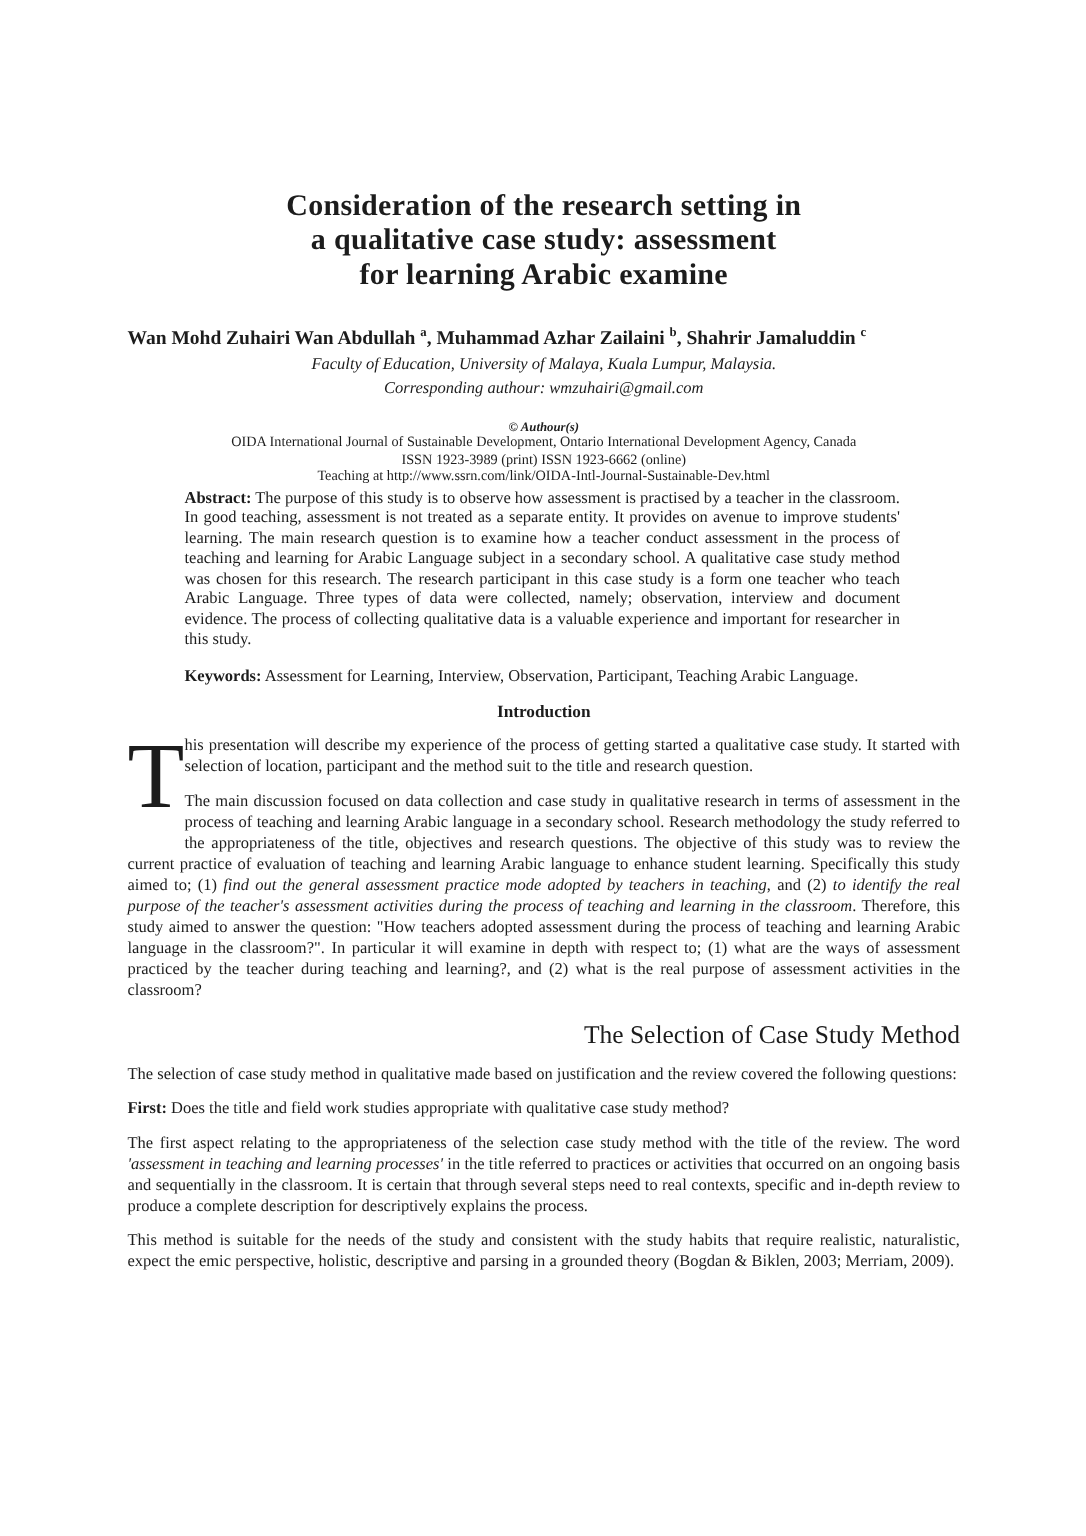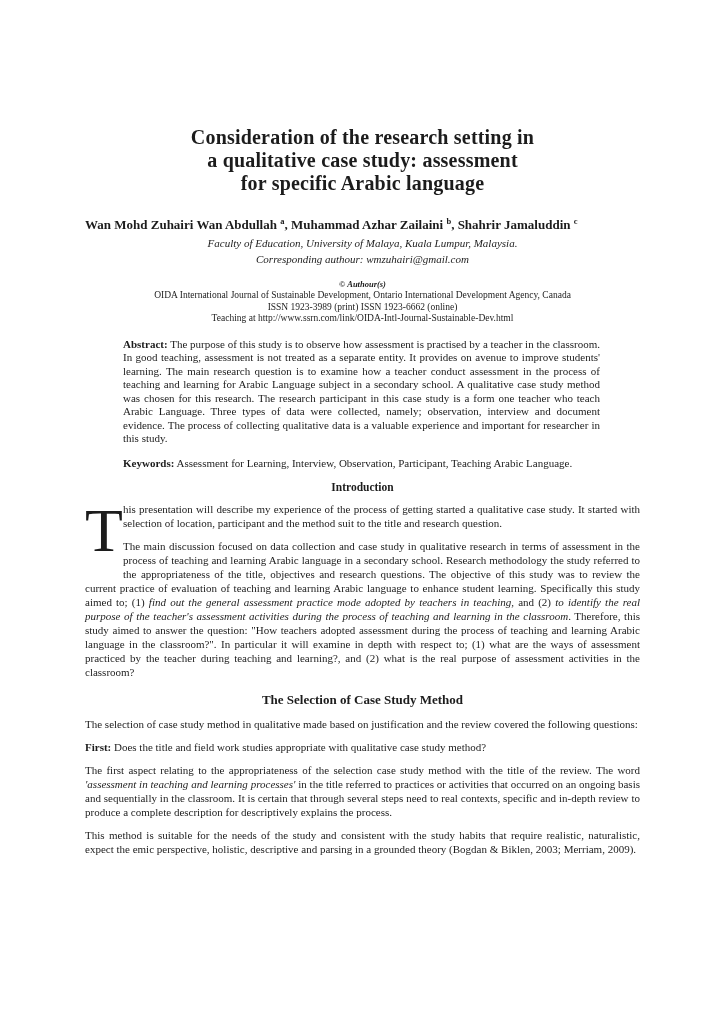--- a/index.html
+++ b/index.html
@@ -34,21 +34,21 @@
   }
   .authors-line sup { font-size: 8.5px; font-weight: bold; }
   .affiliation-line, .corresponding-line {
     text-align: center;
     font-size: 11px;
     margin: 0 0 2px 0;
     line-height: 14px;
     font-style: italic;
   }
   .corresponding-line { margin-bottom: 13px; }
-  .publisher-block { text-align: center; margin: 0 0 13px 0; }
+  .publisher-block { text-align: center; margin: 0 0 1px 0; }
   .copyright-line {
     font-size: 8.5px;
     font-style: italic;
     font-weight: bold;
     margin: 0 0 1px 0;
     line-height: 10px;
   }
   .publisher-line {
     font-size: 9.5px;
     margin: 0;
@@ -79,37 +79,37 @@
   .drop-cap {
     float: left;
     width: 33px;
     height: 76px;
     margin: 3px 5px 0 0;
     font-size: 62px;
     line-height: 50px;
     text-align: left;
   }
   .left-heading {
-    font-weight: bold;
-    font-size: 13px;
+    font-weight: normal;
+    font-size: 17px;
     margin: 13px 0 9px 0;
-    text-align: center;
+    text-align: right;
   }
   .italic { font-style: italic; }
 </style>
 </head>
 <body>
 
 <div class="page">
   <div class="content">
 
     <h1 class="paper-title">
       <span>Consideration of the research setting in</span><br>
       <span>a qualitative case study: assessment</span><br>
-      <span>for specific Arabic language</span>
+      <span>for learning Arabic examine</span>
     </h1>
 
     <p class="authors-line"><span>Wan Mohd Zuhairi Wan Abdullah</span> <sup>a</sup><span>, </span><span>Muhammad Azhar Zailaini</span> <sup>b</sup><span>, </span><span>Shahrir Jamaluddin</span> <sup>c</sup></p>
 
     <p class="affiliation-line">Faculty of Education, University of Malaya, Kuala Lumpur, Malaysia.</p>
     <p class="corresponding-line">Corresponding authour: wmzuhairi@gmail.com</p>
 
     <div class="publisher-block">
       <p class="copyright-line">© Authour(s)</p>
       <p class="publisher-line">OIDA International Journal of Sustainable Development, Ontario International Development Agency, Canada</p>

